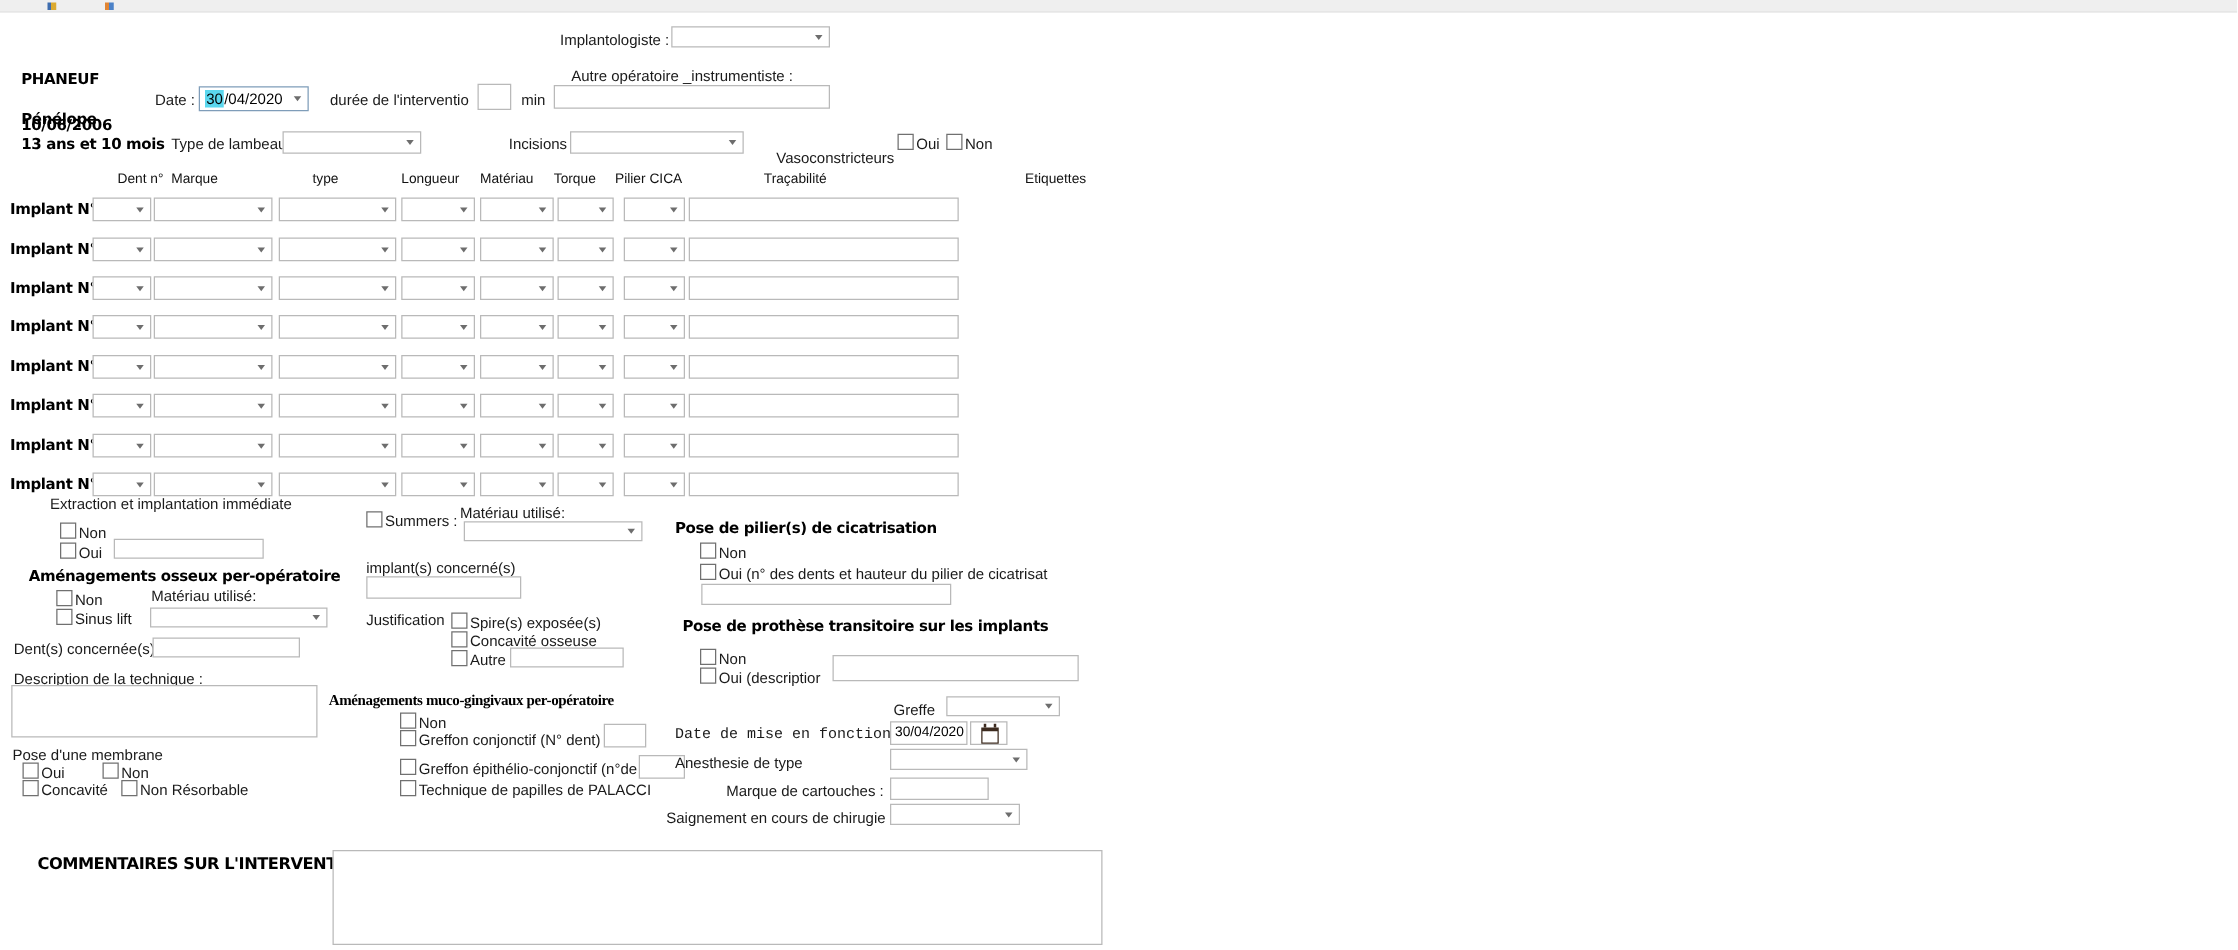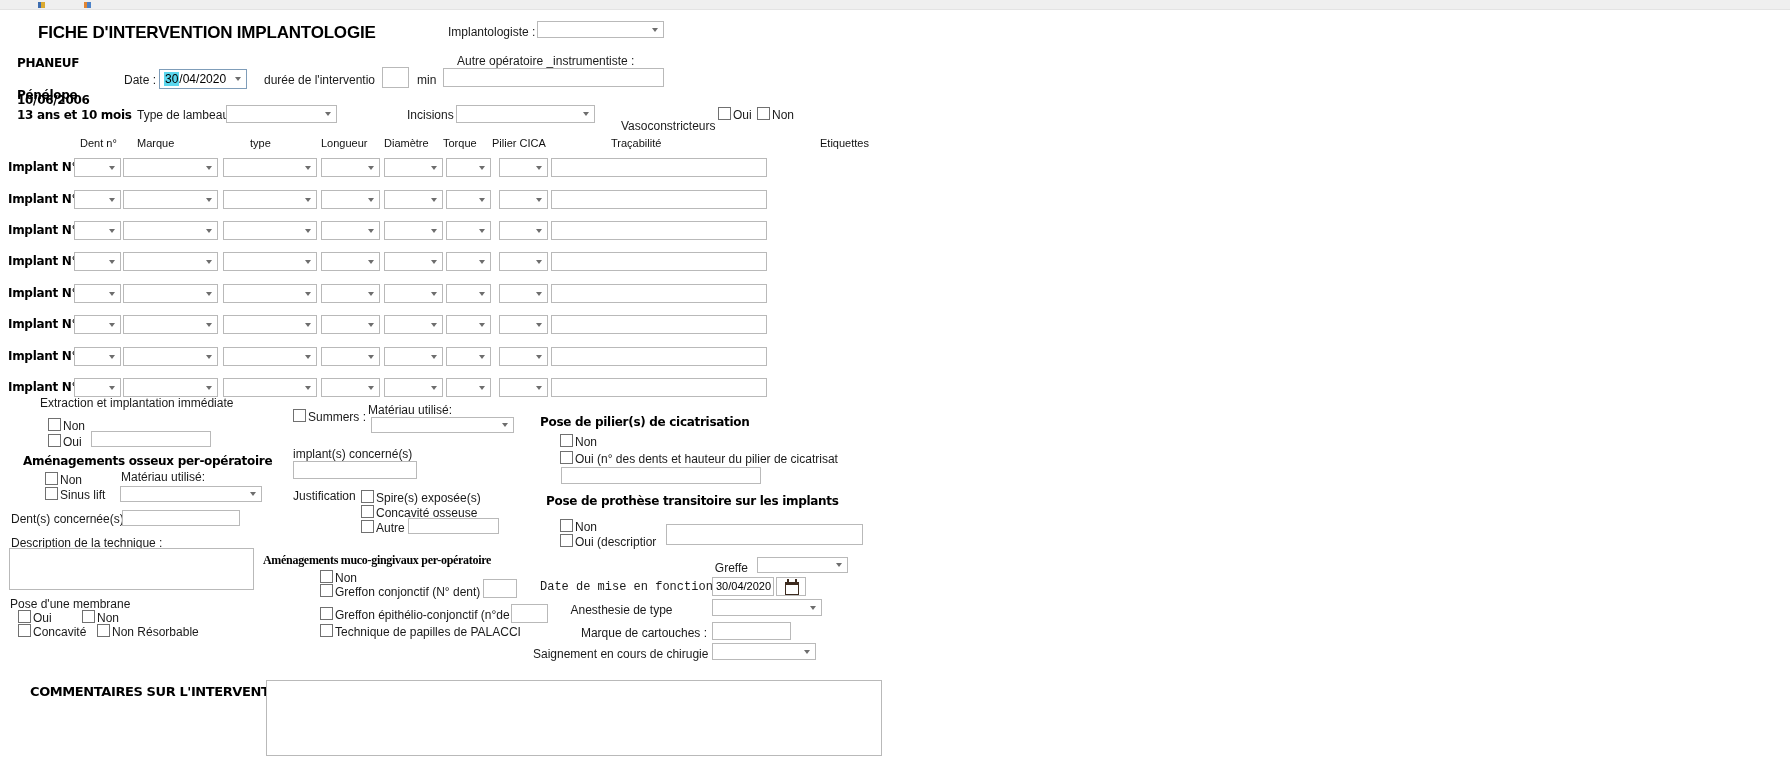--- a/index.html
+++ b/index.html
@@ -39,21 +39,20 @@
 </head>
 <body>
 
 <div class="canvas">
 
   <div class="topbar">
     <div class="frag frag1" style="left:38px;"></div>
     <div class="frag frag2" style="left:84px;"></div>
   </div>
 
-  <div class="title" style="left:38px;top:23px;">FICHE D'INTERVENTION IMPLANTOLOGIE</div>
 
   <div class="lbl" style="left:448px;top:25px;">Implantologiste :</div>
   <div class="combo" style="left:537px;top:21px;width:127px;height:17px;">
     <span class="arr"></span>
   </div>
 
   <div class="lbl" style="left:457px;top:54px;">Autre opératoire _instrumentiste :</div>
   <div class="ti" style="left:443px;top:68px;width:221px;height:19px;"></div>
 
   <div class="lbl b" style="left:17px;top:56px;">PHANEUF</div>
@@ -77,25 +76,25 @@
   <div class="lbl" style="left:407px;top:108px;">Incisions</div>
   <div class="combo" style="left:456px;top:105px;width:139px;">
     <span class="arr"></span>
   </div>
   <div class="lbl" style="left:621px;top:119px;">Vasoconstricteurs</div>
   <span class="cb" style="left:718px;top:107px;"></span>
   <div class="lbl" style="left:733px;top:108px;">Oui</div>
   <span class="cb" style="left:757px;top:107px;"></span>
   <div class="lbl" style="left:772px;top:108px;">Non</div>
 
-  <div class="hdr" style="left:80px;">Dent n°</div>
+  <div class="hdr" style="left:94px;">Dent n°</div>
   <div class="hdr" style="left:137px;">Marque</div>
   <div class="hdr" style="left:250px;">type</div>
   <div class="hdr" style="left:321px;">Longueur</div>
-  <div class="hdr" style="left:384px;">Diamètre</div>
+  <div class="hdr" style="left:384px;">Matériau</div>
   <div class="hdr" style="left:443px;">Torque</div>
   <div class="hdr" style="left:492px;">Pilier CICA</div>
   <div class="hdr" style="left:611px;">Traçabilité</div>
   <div class="hdr" style="left:820px;">Etiquettes</div>
 
   <div class="abs" style="left:0;top:0;">
       <div class="irow" style="top: 158px;">
       <span class="rowlbl">Implant N°1</span>
       <div class="combo c-dent">
           <span class="arr"></span>
@@ -377,21 +376,21 @@
   </div>
 
   <div class="lbl" style="left:540px;top:580px;width:167px;text-align:right;font-family:Liberation Mono, monospace;">Date de mise en fonction</div>
   <div class="ti dateval" style="left:712px;top:577px;width:62px;height:19px;">
     <span>30/04/2020</span>
   </div>
   <div class="cal">
     <span class="calglyph"></span>
   </div>
 
-  <div class="lbl" style="left:540px;top:603px;width:163px;text-align:center;">Anesthesie de type</div>
+  <div class="lbl" style="left:540px;top:603px;width:163px;text-align:left;">Anesthesie de type</div>
   <div class="combo" style="left:712px;top:599px;width:110px;height:17px;">
     <span class="arr"></span>
   </div>
 
   <div class="lbl" style="left:540px;top:626px;width:167px;text-align:right;">Marque de cartouches :</div>
   <div class="ti" style="left:712px;top:622px;width:79px;height:18px;"></div>
 
   <div class="lbl" style="left:533px;top:647px;width:174px;text-align:right;">Saignement en cours de chirugie</div>
   <div class="combo" style="left:712px;top:643px;width:104px;height:17px;">
     <span class="arr"></span>

